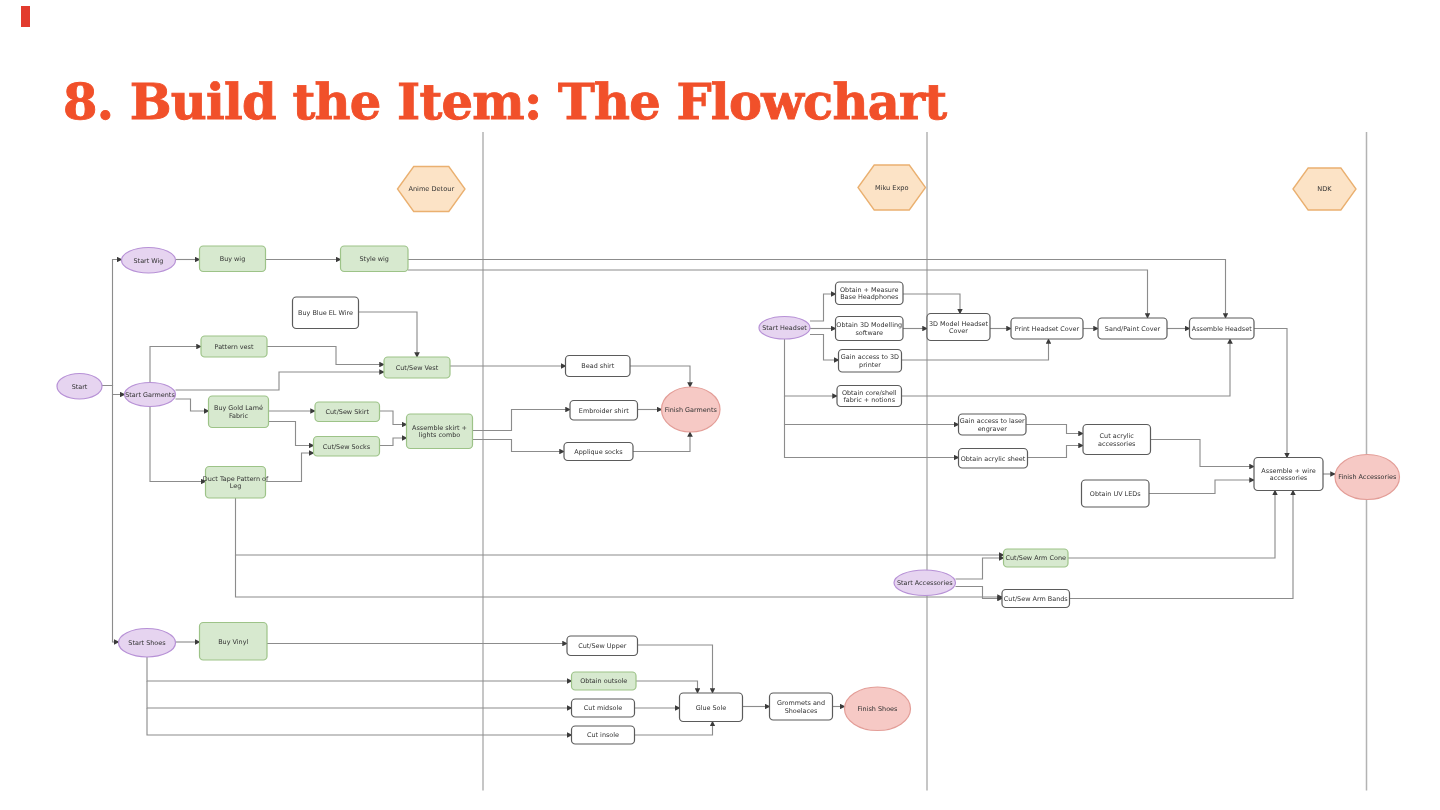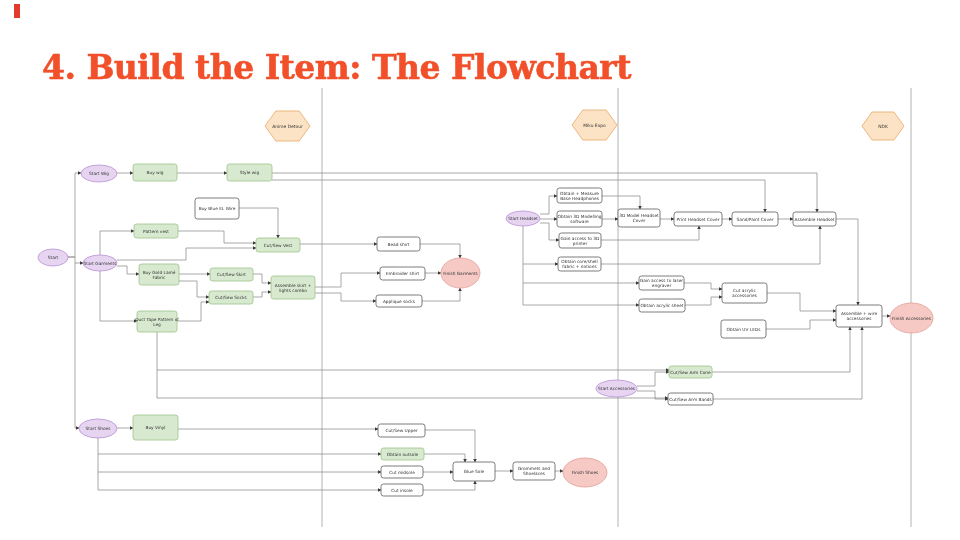--- a/index.html
+++ b/index.html
@@ -9,21 +9,21 @@
   .title{position:absolute;left:42px;top:48px;margin:0;
          font-family:"DejaVu Serif",serif;font-weight:700;font-size:33px;
          letter-spacing:-0.5px;-webkit-text-stroke:0.6px currentColor;white-space:nowrap;}
   .flowchart{position:absolute;left:0;top:0;width:960px;height:540px;}
   .flowchart text{font-family:"DejaVu Sans",sans-serif;}
 </style>
 </head>
 <body style="background: rgb(255, 255, 255);">
 
 <div class="accent-mark" style="background: rgb(226, 59, 46);"></div>
-<h1 class="title" style="color: rgb(241, 80, 42);">4. Build the Item: The Flowchart</h1>
+<h1 class="title" style="color: rgb(241, 80, 42);">8. Build the Item: The Flowchart</h1>
 <svg class="flowchart" viewBox="0 0 960 540" xmlns="http://www.w3.org/2000/svg">
     <defs>
       <marker id="arr" viewBox="0 0 10 10" refX="8.5" refY="5" markerWidth="5" markerHeight="5" orient="auto-start-reverse">
         <path d="M0,0 L10,5 L0,10 z" fill="#3b3b3b"></path>
       </marker>
     </defs>
     <g>
       <line x1="322" y1="88" x2="322" y2="527" stroke="#b3b3b3" stroke-width="1"></line>
       <line x1="618" y1="88" x2="618" y2="527" stroke="#b3b3b3" stroke-width="1"></line>
       <line x1="911" y1="88" x2="911" y2="527" stroke="#b3b3b3" stroke-width="1"></line>

